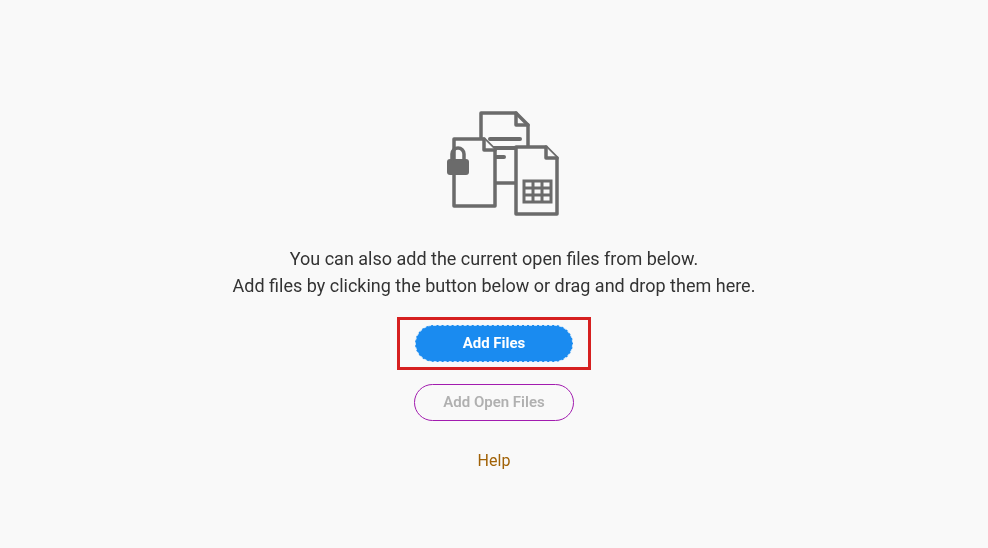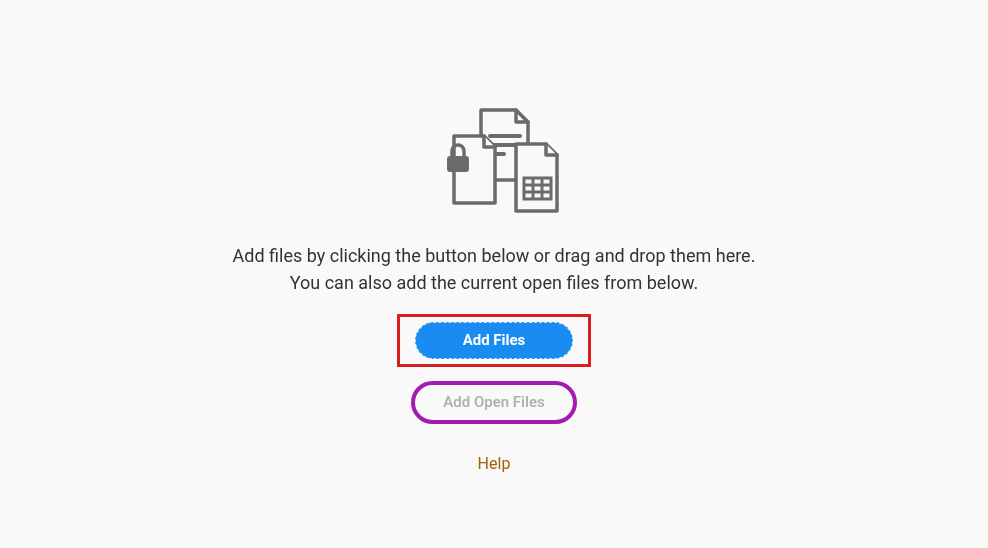--- a/index.html
+++ b/index.html
@@ -63,21 +63,21 @@
     
     .btn-primary {
       background: #1a8bf0;
       color: #ffffff;
       border: 1px dashed #bfe0fb;
     }
     
     .btn-secondary {
       background: transparent;
       color: #b0b0b0;
-      border: 4px solid #a21caf;
+      border: 1px solid #a21caf;
       font-weight: 600;
     }
     
     .help-link {
       margin-top: 30px;
       color: #a16207;
       font-size: 16px;
       cursor: pointer;
       text-decoration: none;
       text-align: right;
@@ -121,22 +121,22 @@
         <rect x="100" y="72" width="27" height="21"></rect>
         <line x1="100" y1="79" x2="127" y2="79"></line>
         <line x1="100" y1="86" x2="127" y2="86"></line>
         <line x1="109" y1="72" x2="109" y2="93"></line>
         <line x1="118" y1="72" x2="118" y2="93"></line>
       </g>
     </svg>
   </div>
 
   <div class="description">
+    <span class="line">You can also add the current open files from below.</span>
     <span class="line">Add files by clicking the button below or drag and drop them here.</span>
-    <span class="line">You can also add the current open files from below.</span>
   </div>
 
   <div class="highlight-box">
     <button class="btn btn-primary">Add Files</button>
   </div>
 
   <button class="btn btn-secondary">Add Open Files</button>
 
   <a class="help-link">Help</a>
 

